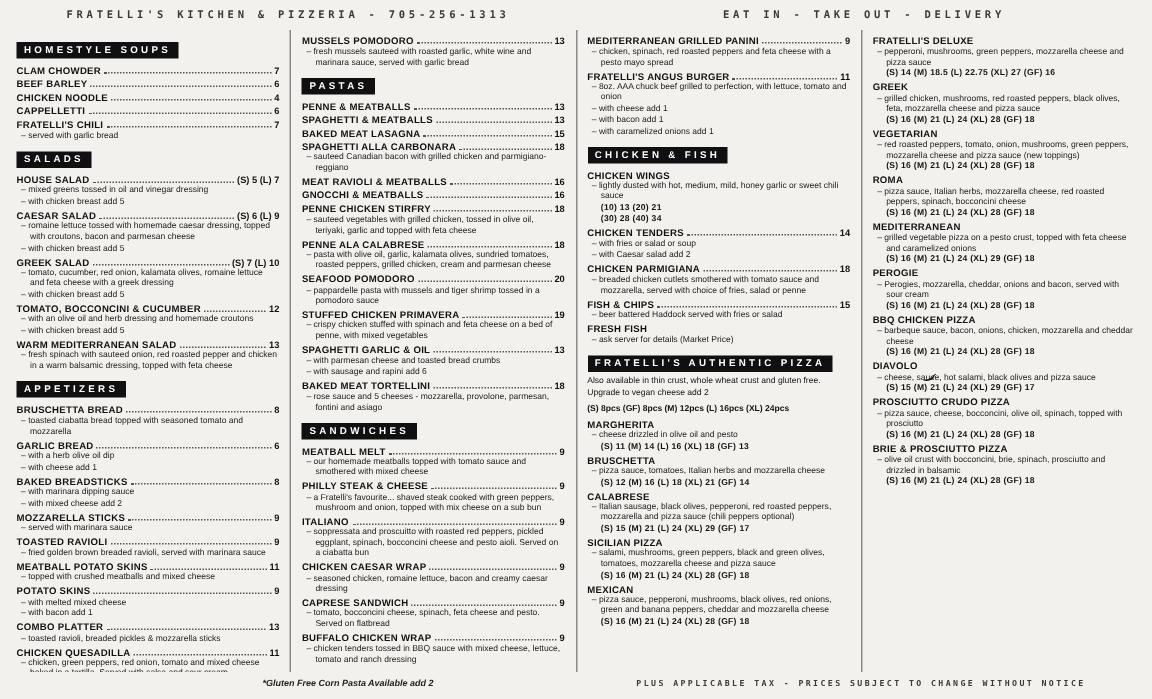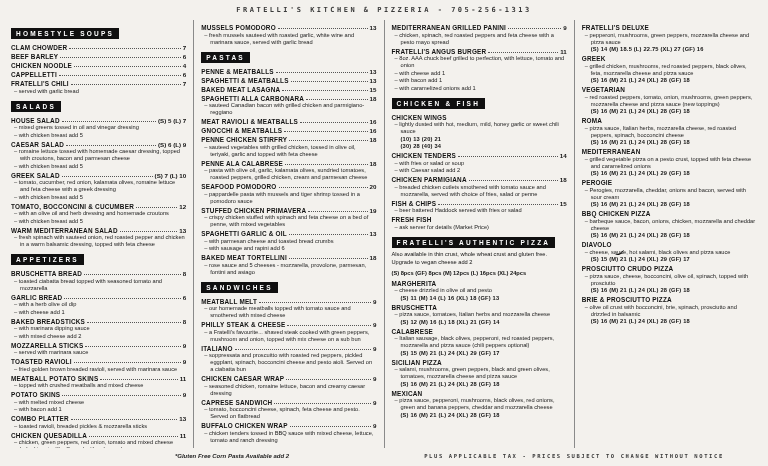--- a/index.html
+++ b/index.html
@@ -66,20 +66,21 @@
     font-family:"DejaVu Sans Mono", monospace;
     font-size:5.5px; letter-spacing:1.6px; color:#3a3a3a; font-weight:bold;
   }
 </style>
 </head>
 <body>
 
 <div class="page">
   <div class="top-header">
     <div class="half">FRATELLI'S KITCHEN &amp; PIZZERIA - 705-256-1313</div>
+    <div class="half">EAT IN - TAKE OUT - DELIVERY</div>
   </div>
   <div class="columns" id="menu-columns">
       <div class="menu-column">
         <div><span class="section-bar">HOMESTYLE SOUPS</span></div>
         <div class="menu-item">
           <div class="name-row">
             <span class="item-name">CLAM CHOWDER</span>
             <span class="leader"></span>
             <span class="item-price">7</span>
           </div>

